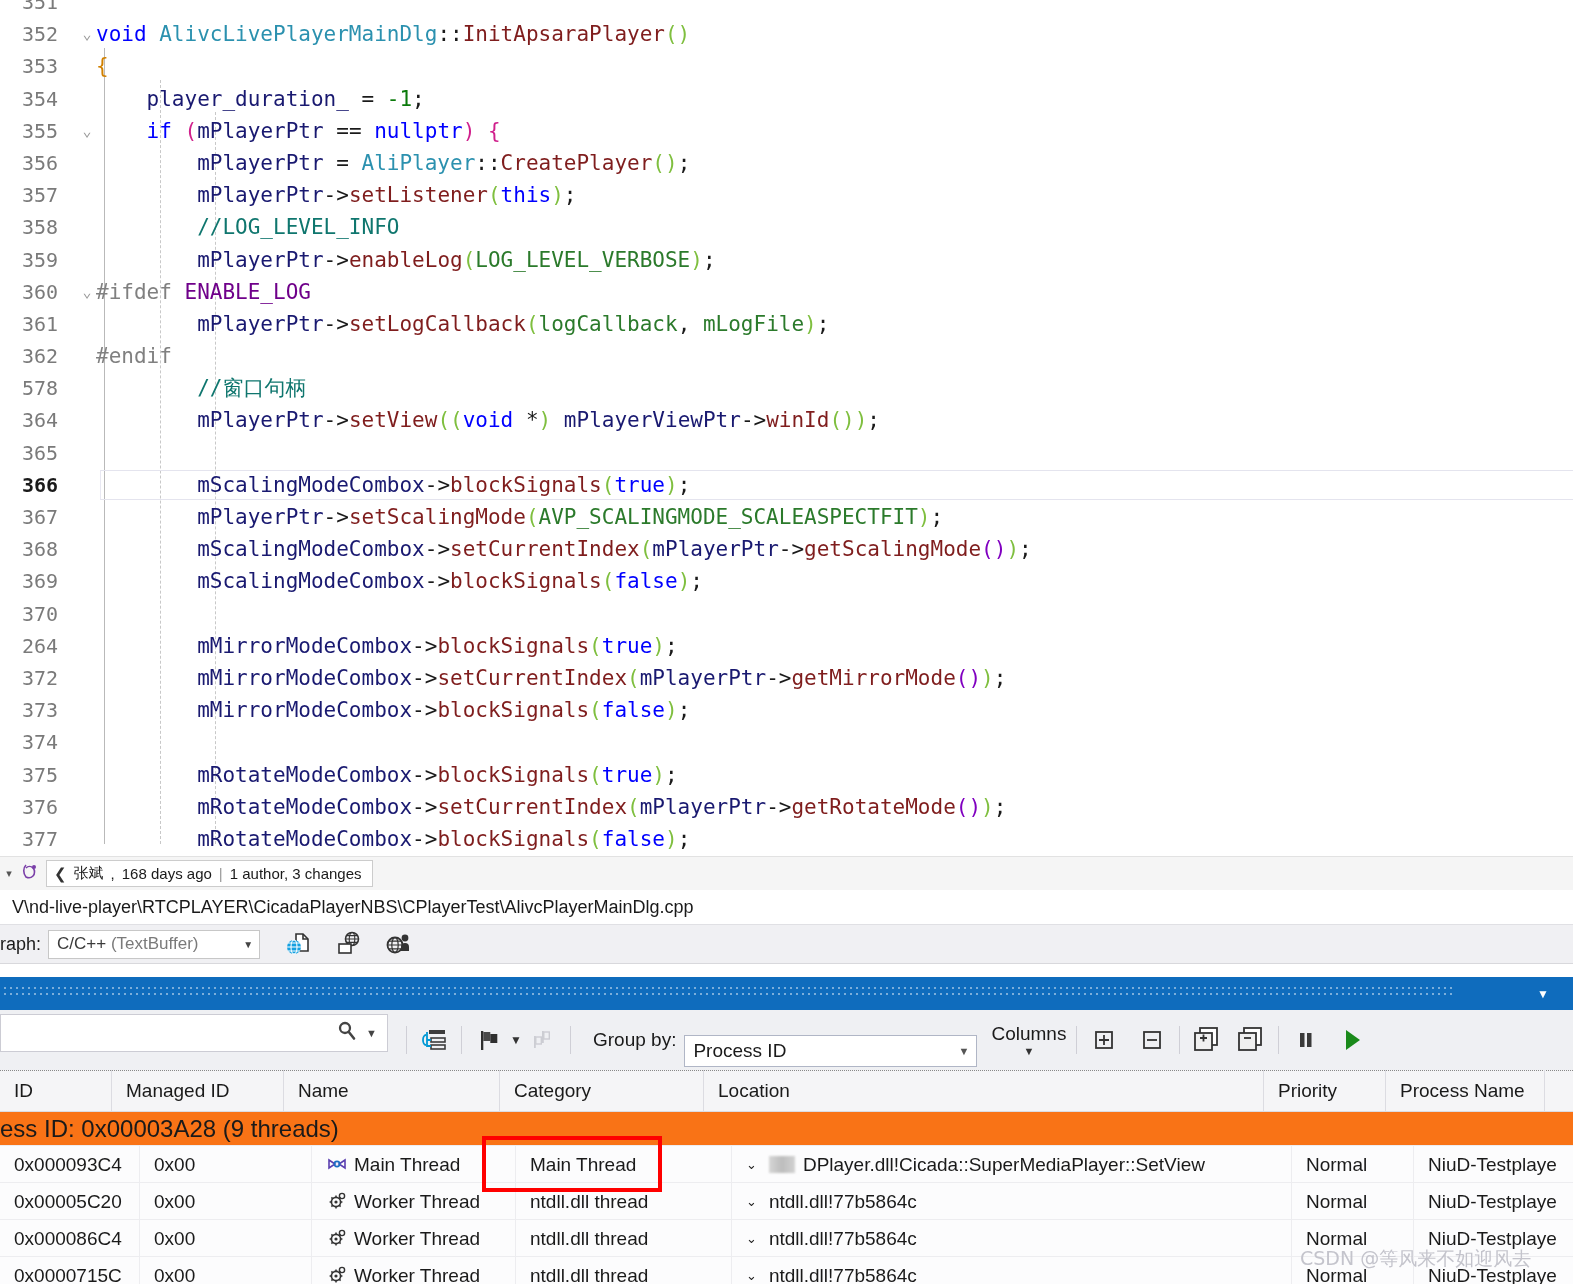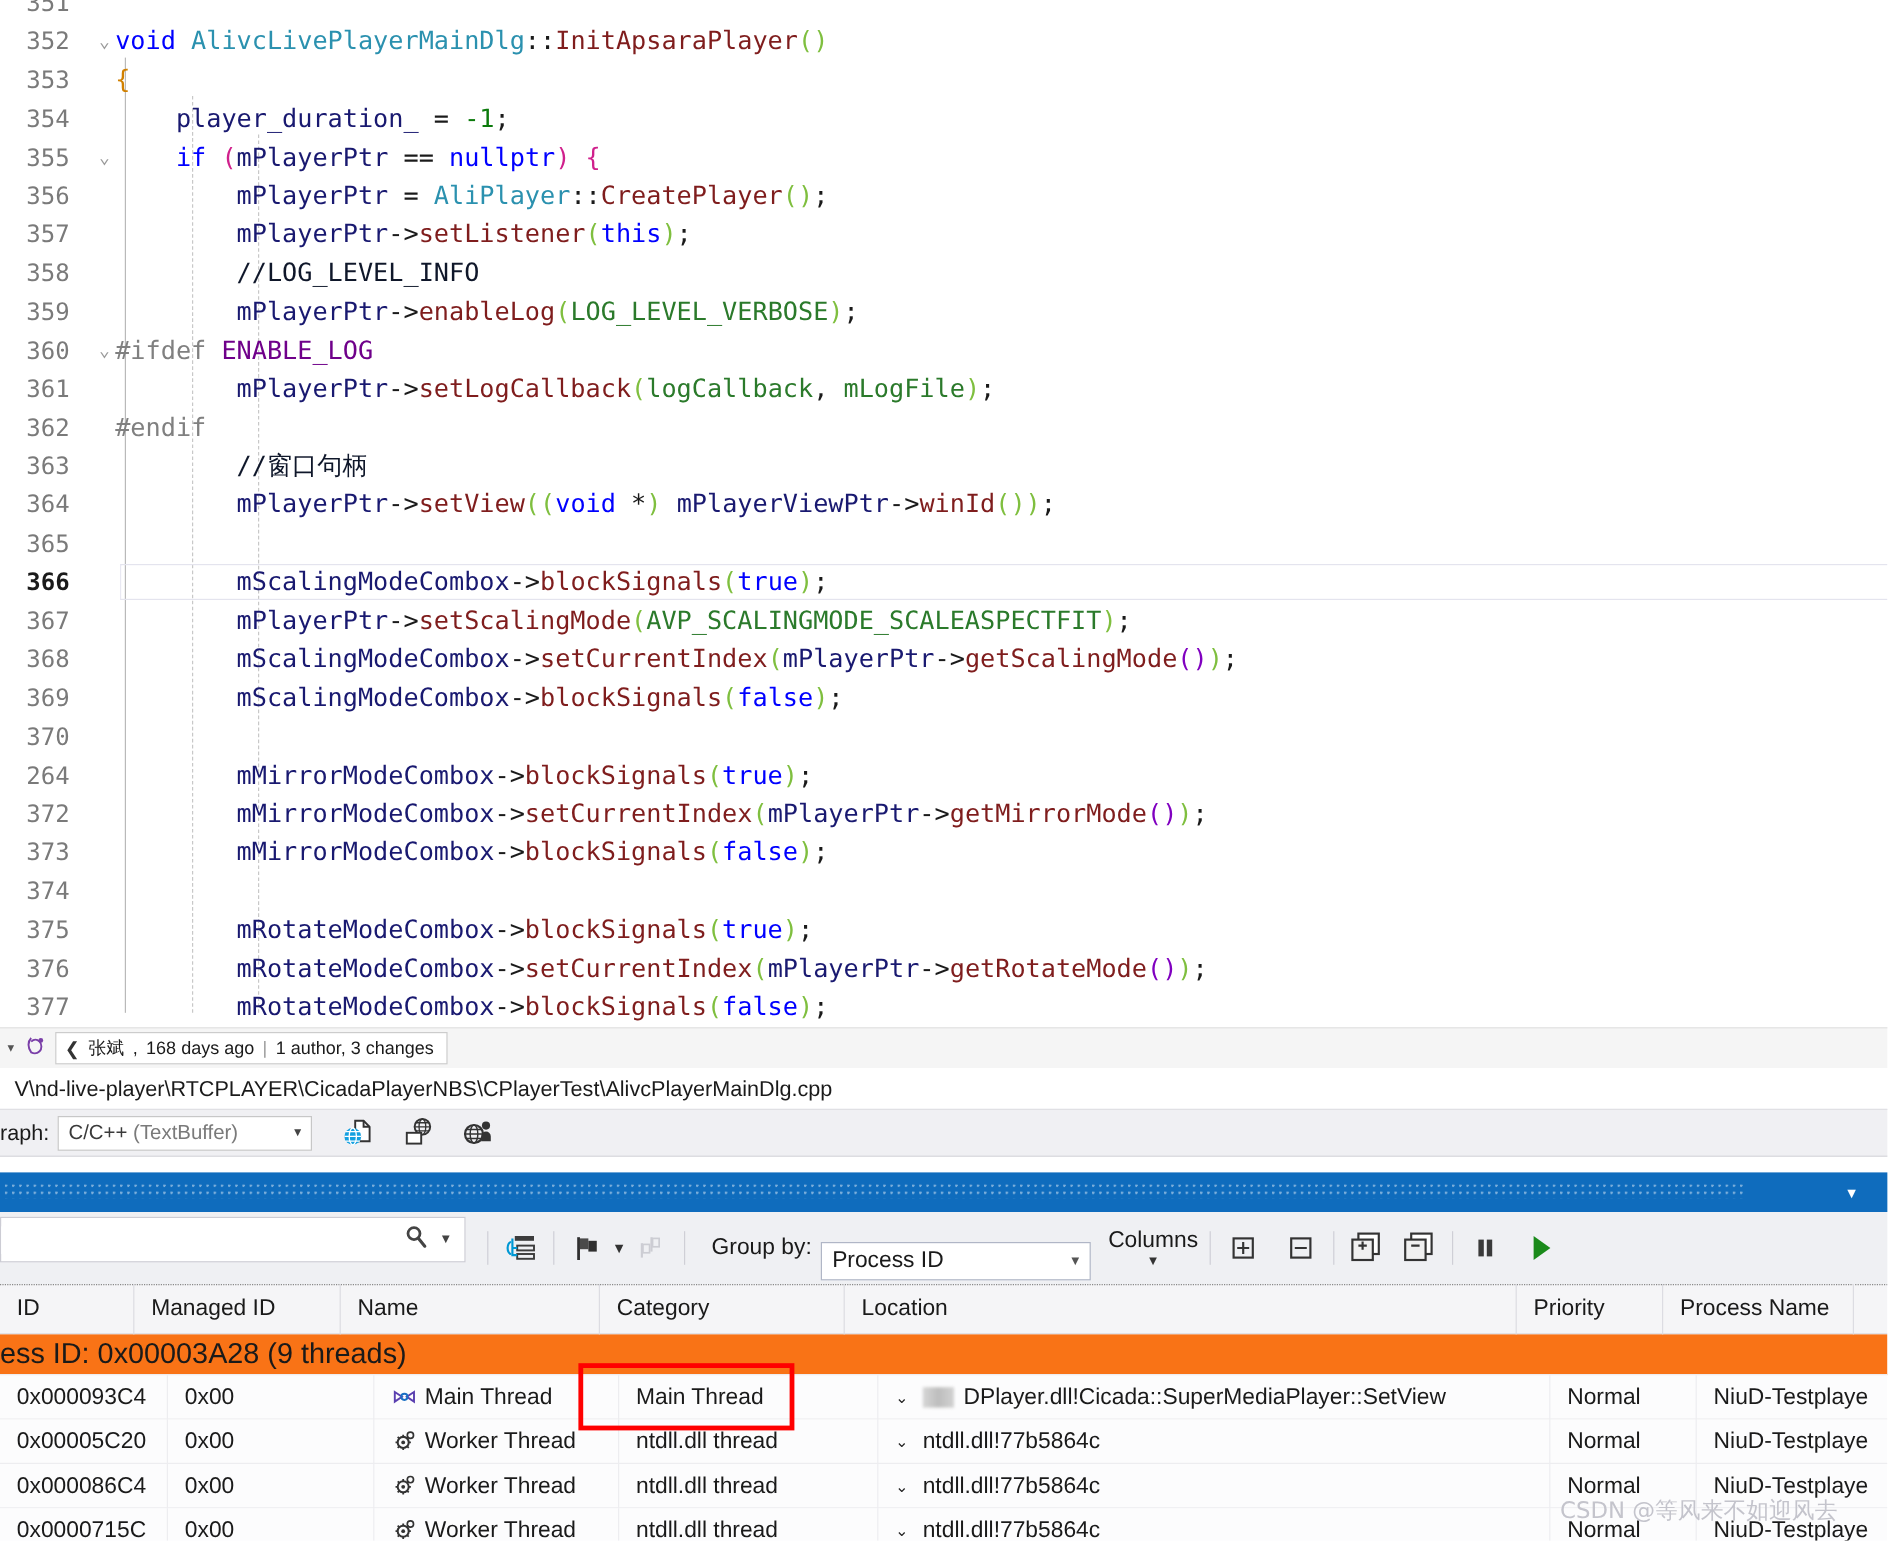--- a/index.html
+++ b/index.html
@@ -48,21 +48,21 @@
   
   .iguide { position: absolute; top: 0; bottom: 0; width: 0;
             border-left: 1px dashed #c8c8c8; }
 
   
   .kw   { color: #0000ff; }
   .cls  { color: #2b91af; }
   .fn   { color: #7f1d1d; }
   .id   { color: #191970; }
   .num  { color: #0b7a0b; }
-  .com  { color: #0f172a; margin-top: 32px; }
+  .com  { color: #0f766e; margin-top: 32px; }
   .pp   { color: #808080; }
   .ppk  { color: #6f008a; }
   .macro{ color: #2b7a2b; }
   .par  { color: #7fbf3f; }
   .par2 { color: #8000c0; }
   .brc  { color: #d18000; }
   .pnk  { color: #d0208c; }
   .plain{ color: #1a1a1a; }
 
   
@@ -135,21 +135,21 @@
     display: flex; align-items: center; justify-content: flex-end;
     padding-right: 10px; gap: 8px;
   }
   .tb-sep { width: 1px; height: 28px; background: #cfcfd6; margin: 0 10px; }
   .tbicon {
     height: 34px; min-width: 34px; display: flex; align-items: center;
     justify-content: center;
   }
   .groupby-label { font-size: 19px; color: #1a1a1a; margin: 0 8px 0 12px; }
   .groupby-combo {
-    width: 225px; height: 32px; background: #ffffff; border: 1px solid #b0b6c6;
+    width: 293px; height: 32px; background: #ffffff; border: 1px solid #b0b6c6;
     display: flex; align-items: center; justify-content: space-between;
     padding: 0 7px 0 8px; font-size: 19px; color: #1a1a1a; margin-top: 22px;
   }
   .columns-btn {
     display: flex; align-items: center; gap: 0;
     font-size: 19px; color: #1a1a1a; margin-left: 14px; flex-direction: column;
   }
 
   
   .table {
@@ -213,21 +213,21 @@
         <div class="code-line"><span class="gutter-num">353</span><span class="code-text"><span class="brc">{</span></span></div>
         <div class="code-line"><span class="gutter-num">354</span><span class="code-text"><span class="id">    player_duration_ </span><span class="plain">= </span><span class="num">-1</span><span class="plain">;</span></span></div>
         <div class="code-line"><span class="gutter-num">355</span><span class="fold">⌄</span><span class="code-text"><span class="plain">    </span><span class="kw">if </span><span class="pnk">(</span><span class="id">mPlayerPtr </span><span class="plain">== </span><span class="kw">nullptr</span><span class="pnk">)</span><span class="plain"> </span><span class="pnk">{</span></span></div>
         <div class="code-line"><span class="gutter-num">356</span><span class="code-text"><span class="id">        mPlayerPtr </span><span class="plain">= </span><span class="cls">AliPlayer</span><span class="plain">::</span><span class="fn">CreatePlayer</span><span class="par">()</span><span class="plain">;</span></span></div>
         <div class="code-line"><span class="gutter-num">357</span><span class="code-text"><span class="id">        mPlayerPtr</span><span class="plain">-&gt;</span><span class="fn">setListener</span><span class="par">(</span><span class="kw">this</span><span class="par">)</span><span class="plain">;</span></span></div>
         <div class="code-line"><span class="gutter-num">358</span><span class="code-text"><span class="com">        //LOG_LEVEL_INFO</span></span></div>
         <div class="code-line"><span class="gutter-num">359</span><span class="code-text"><span class="id">        mPlayerPtr</span><span class="plain">-&gt;</span><span class="fn">enableLog</span><span class="par">(</span><span class="macro">LOG_LEVEL_VERBOSE</span><span class="par">)</span><span class="plain">;</span></span></div>
         <div class="code-line"><span class="gutter-num">360</span><span class="fold">⌄</span><span class="code-text"><span class="pp">#ifdef </span><span class="ppk">ENABLE_LOG</span></span></div>
         <div class="code-line"><span class="gutter-num">361</span><span class="code-text"><span class="id">        mPlayerPtr</span><span class="plain">-&gt;</span><span class="fn">setLogCallback</span><span class="par">(</span><span class="macro">logCallback</span><span class="plain">, </span><span class="macro">mLogFile</span><span class="par">)</span><span class="plain">;</span></span></div>
         <div class="code-line"><span class="gutter-num">362</span><span class="code-text"><span class="pp">#endif</span></span></div>
-        <div class="code-line"><span class="gutter-num">363</span><span class="code-text"><span class="com">        //窗口句柄</span></span></div>
+        <div class="code-line"><span class="gutter-num">578</span><span class="code-text"><span class="com">        //窗口句柄</span></span></div>
         <div class="code-line"><span class="gutter-num">364</span><span class="code-text"><span class="id">        mPlayerPtr</span><span class="plain">-&gt;</span><span class="fn">setView</span><span class="par">((</span><span class="kw">void</span><span class="plain"> *</span><span class="par">)</span><span class="id"> mPlayerViewPtr</span><span class="plain">-&gt;</span><span class="fn">winId</span><span class="par">())</span><span class="plain">;</span></span></div>
         <div class="code-line"><span class="gutter-num">365</span><span class="code-text"></span></div>
         <div class="code-line"><div class="cur-line-box"></div><span class="gutter-num cur">366</span><span class="code-text"><span class="id">        mScalingModeCombox</span><span class="plain">-&gt;</span><span class="fn">blockSignals</span><span class="par">(</span><span class="kw">true</span><span class="par">)</span><span class="plain">;</span></span></div>
         <div class="code-line"><span class="gutter-num">367</span><span class="code-text"><span class="id">        mPlayerPtr</span><span class="plain">-&gt;</span><span class="fn">setScalingMode</span><span class="par">(</span><span class="macro">AVP_SCALINGMODE_SCALEASPECTFIT</span><span class="par">)</span><span class="plain">;</span></span></div>
         <div class="code-line"><span class="gutter-num">368</span><span class="code-text"><span class="id">        mScalingModeCombox</span><span class="plain">-&gt;</span><span class="fn">setCurrentIndex</span><span class="par">(</span><span class="id">mPlayerPtr</span><span class="plain">-&gt;</span><span class="fn">getScalingMode</span><span class="par2">()</span><span class="par">)</span><span class="plain">;</span></span></div>
         <div class="code-line"><span class="gutter-num">369</span><span class="code-text"><span class="id">        mScalingModeCombox</span><span class="plain">-&gt;</span><span class="fn">blockSignals</span><span class="par">(</span><span class="kw">false</span><span class="par">)</span><span class="plain">;</span></span></div>
         <div class="code-line"><span class="gutter-num">370</span><span class="code-text"></span></div>
         <div class="code-line"><span class="gutter-num">264</span><span class="code-text"><span class="id">        mMirrorModeCombox</span><span class="plain">-&gt;</span><span class="fn">blockSignals</span><span class="par">(</span><span class="kw">true</span><span class="par">)</span><span class="plain">;</span></span></div>
         <div class="code-line"><span class="gutter-num">372</span><span class="code-text"><span class="id">        mMirrorModeCombox</span><span class="plain">-&gt;</span><span class="fn">setCurrentIndex</span><span class="par">(</span><span class="id">mPlayerPtr</span><span class="plain">-&gt;</span><span class="fn">getMirrorMode</span><span class="par2">()</span><span class="par">)</span><span class="plain">;</span></span></div>
         <div class="code-line"><span class="gutter-num">373</span><span class="code-text"><span class="id">        mMirrorModeCombox</span><span class="plain">-&gt;</span><span class="fn">blockSignals</span><span class="par">(</span><span class="kw">false</span><span class="par">)</span><span class="plain">;</span></span></div>

